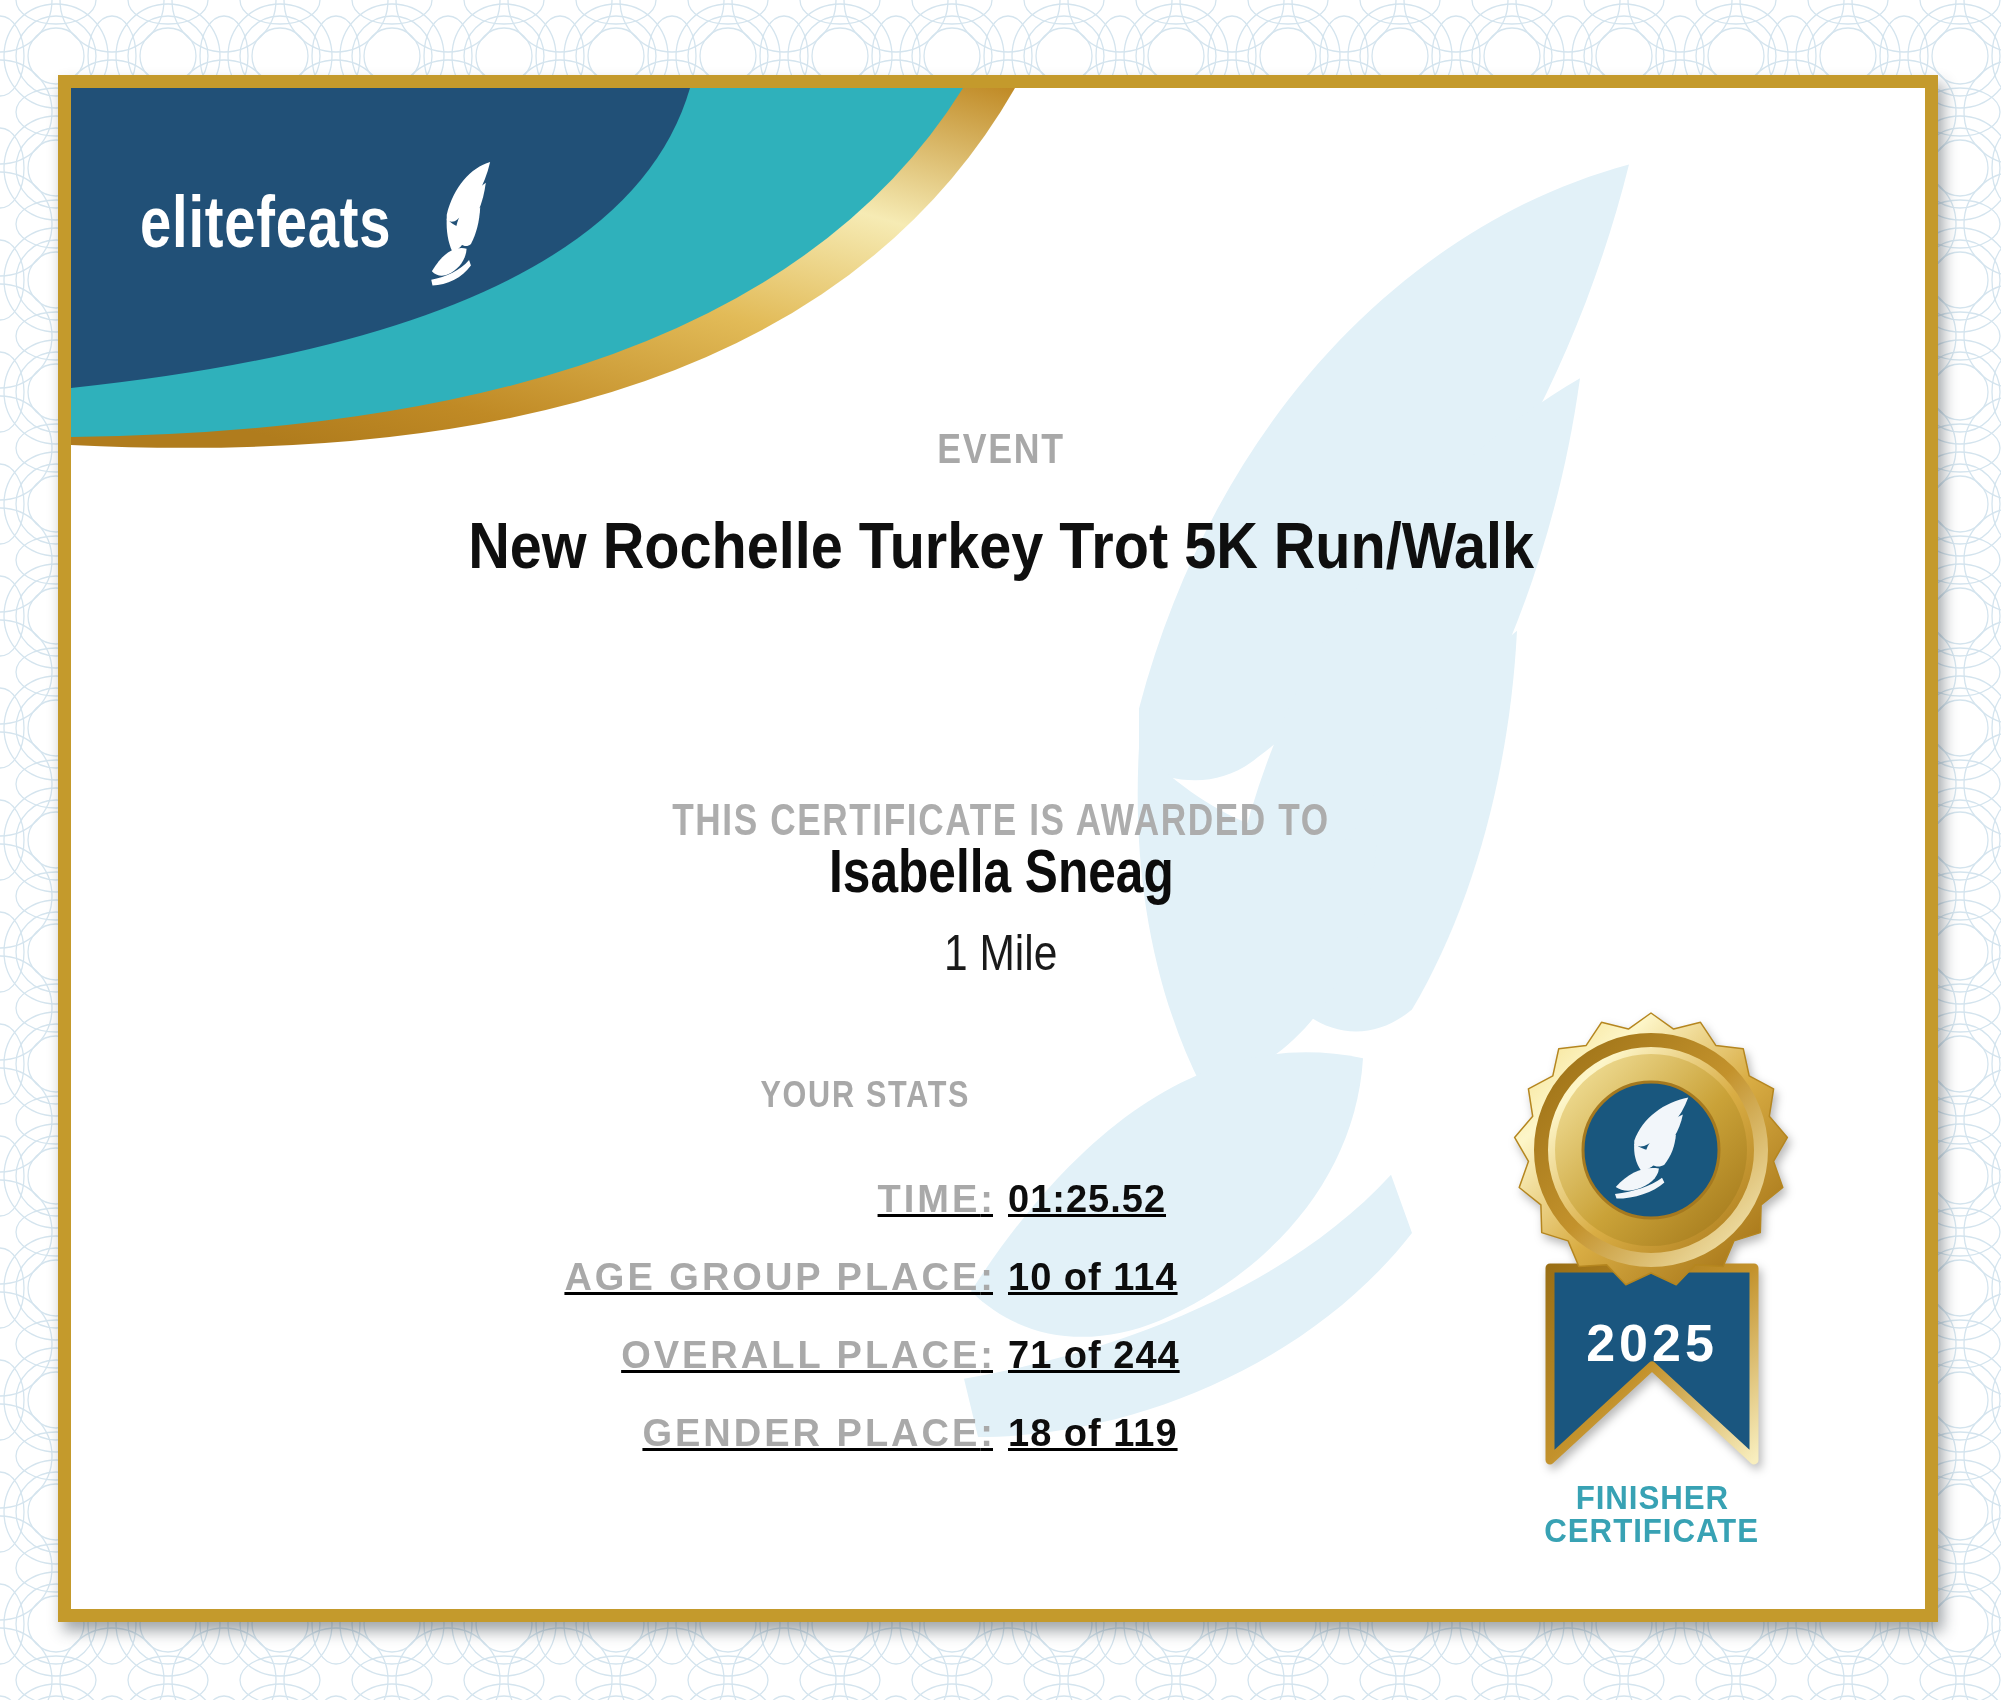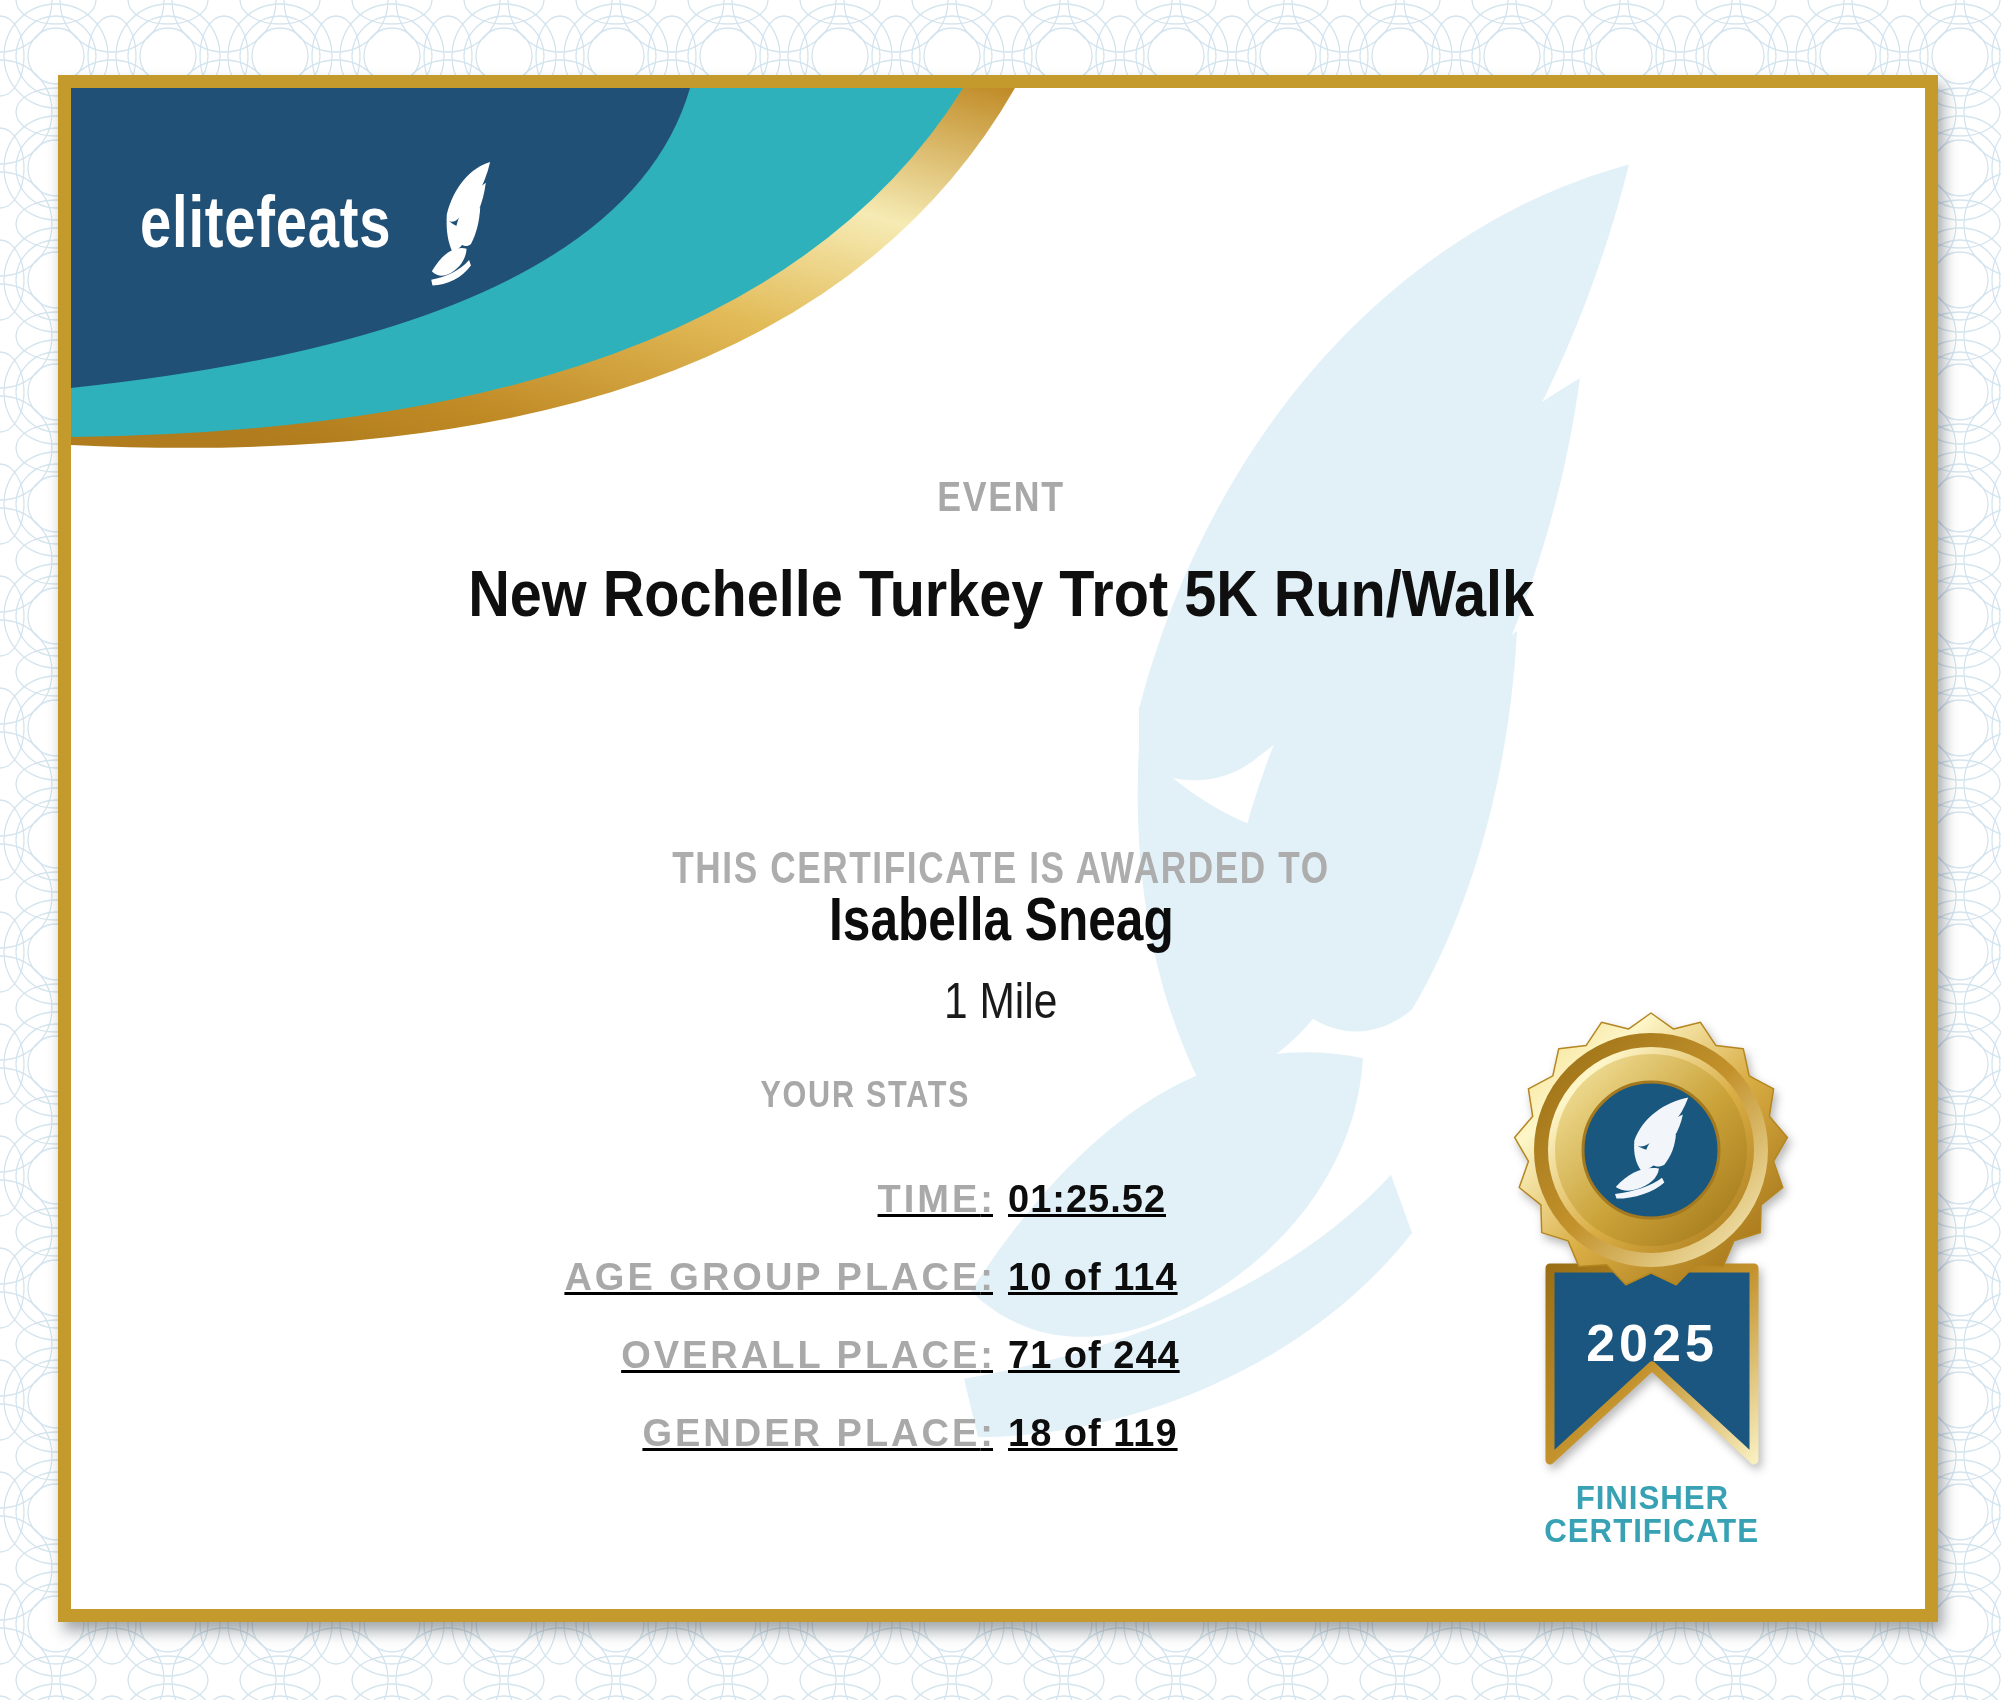--- a/index.html
+++ b/index.html
@@ -16,21 +16,21 @@
   .decor-svg{position:absolute;left:71px;top:88px;pointer-events:none;}
   .watermark-svg{position:absolute;left:950px;top:145px;pointer-events:none;}
   .badge-svg{position:absolute;left:1480px;top:1000px;pointer-events:none;
              filter:drop-shadow(3px 5px 5px rgba(0,0,0,.28));}
   .logo-icon-svg{position:absolute;left:430px;top:160px;pointer-events:none;}
 
   .logo-text{position:absolute;left:140px;top:186px;font-size:72px;font-weight:700;color:#ffffff;
              letter-spacing:1px;line-height:1;white-space:nowrap;
              transform:scaleX(.78);transform-origin:left center;}
 
-  .cline{position:absolute;left:36px;width:1930px;text-align:center;line-height:1;white-space:nowrap;margin-top:48px;}
+  .cline{position:absolute;left:36px;width:1930px;text-align:center;line-height:1;white-space:nowrap;}
   .cline>span{display:inline-block;}
 
   .event-label{top:428px;font-size:42px;font-weight:700;color:#a8a8a8;letter-spacing:2px;}
   .event-label>span{transform:scaleX(.85);}
   .event-title{top:514px;font-size:64px;font-weight:700;color:#0f0f0f;}
   .event-title>span{transform:scaleX(.9);}
   .awarded{top:798px;font-size:44px;font-weight:700;color:#adadad;letter-spacing:2px;}
   .awarded>span{transform:scaleX(.8);}
   .recipient{top:840px;font-size:62px;font-weight:700;color:#0c0c0c;}
   .recipient>span{transform:scaleX(.8);}

